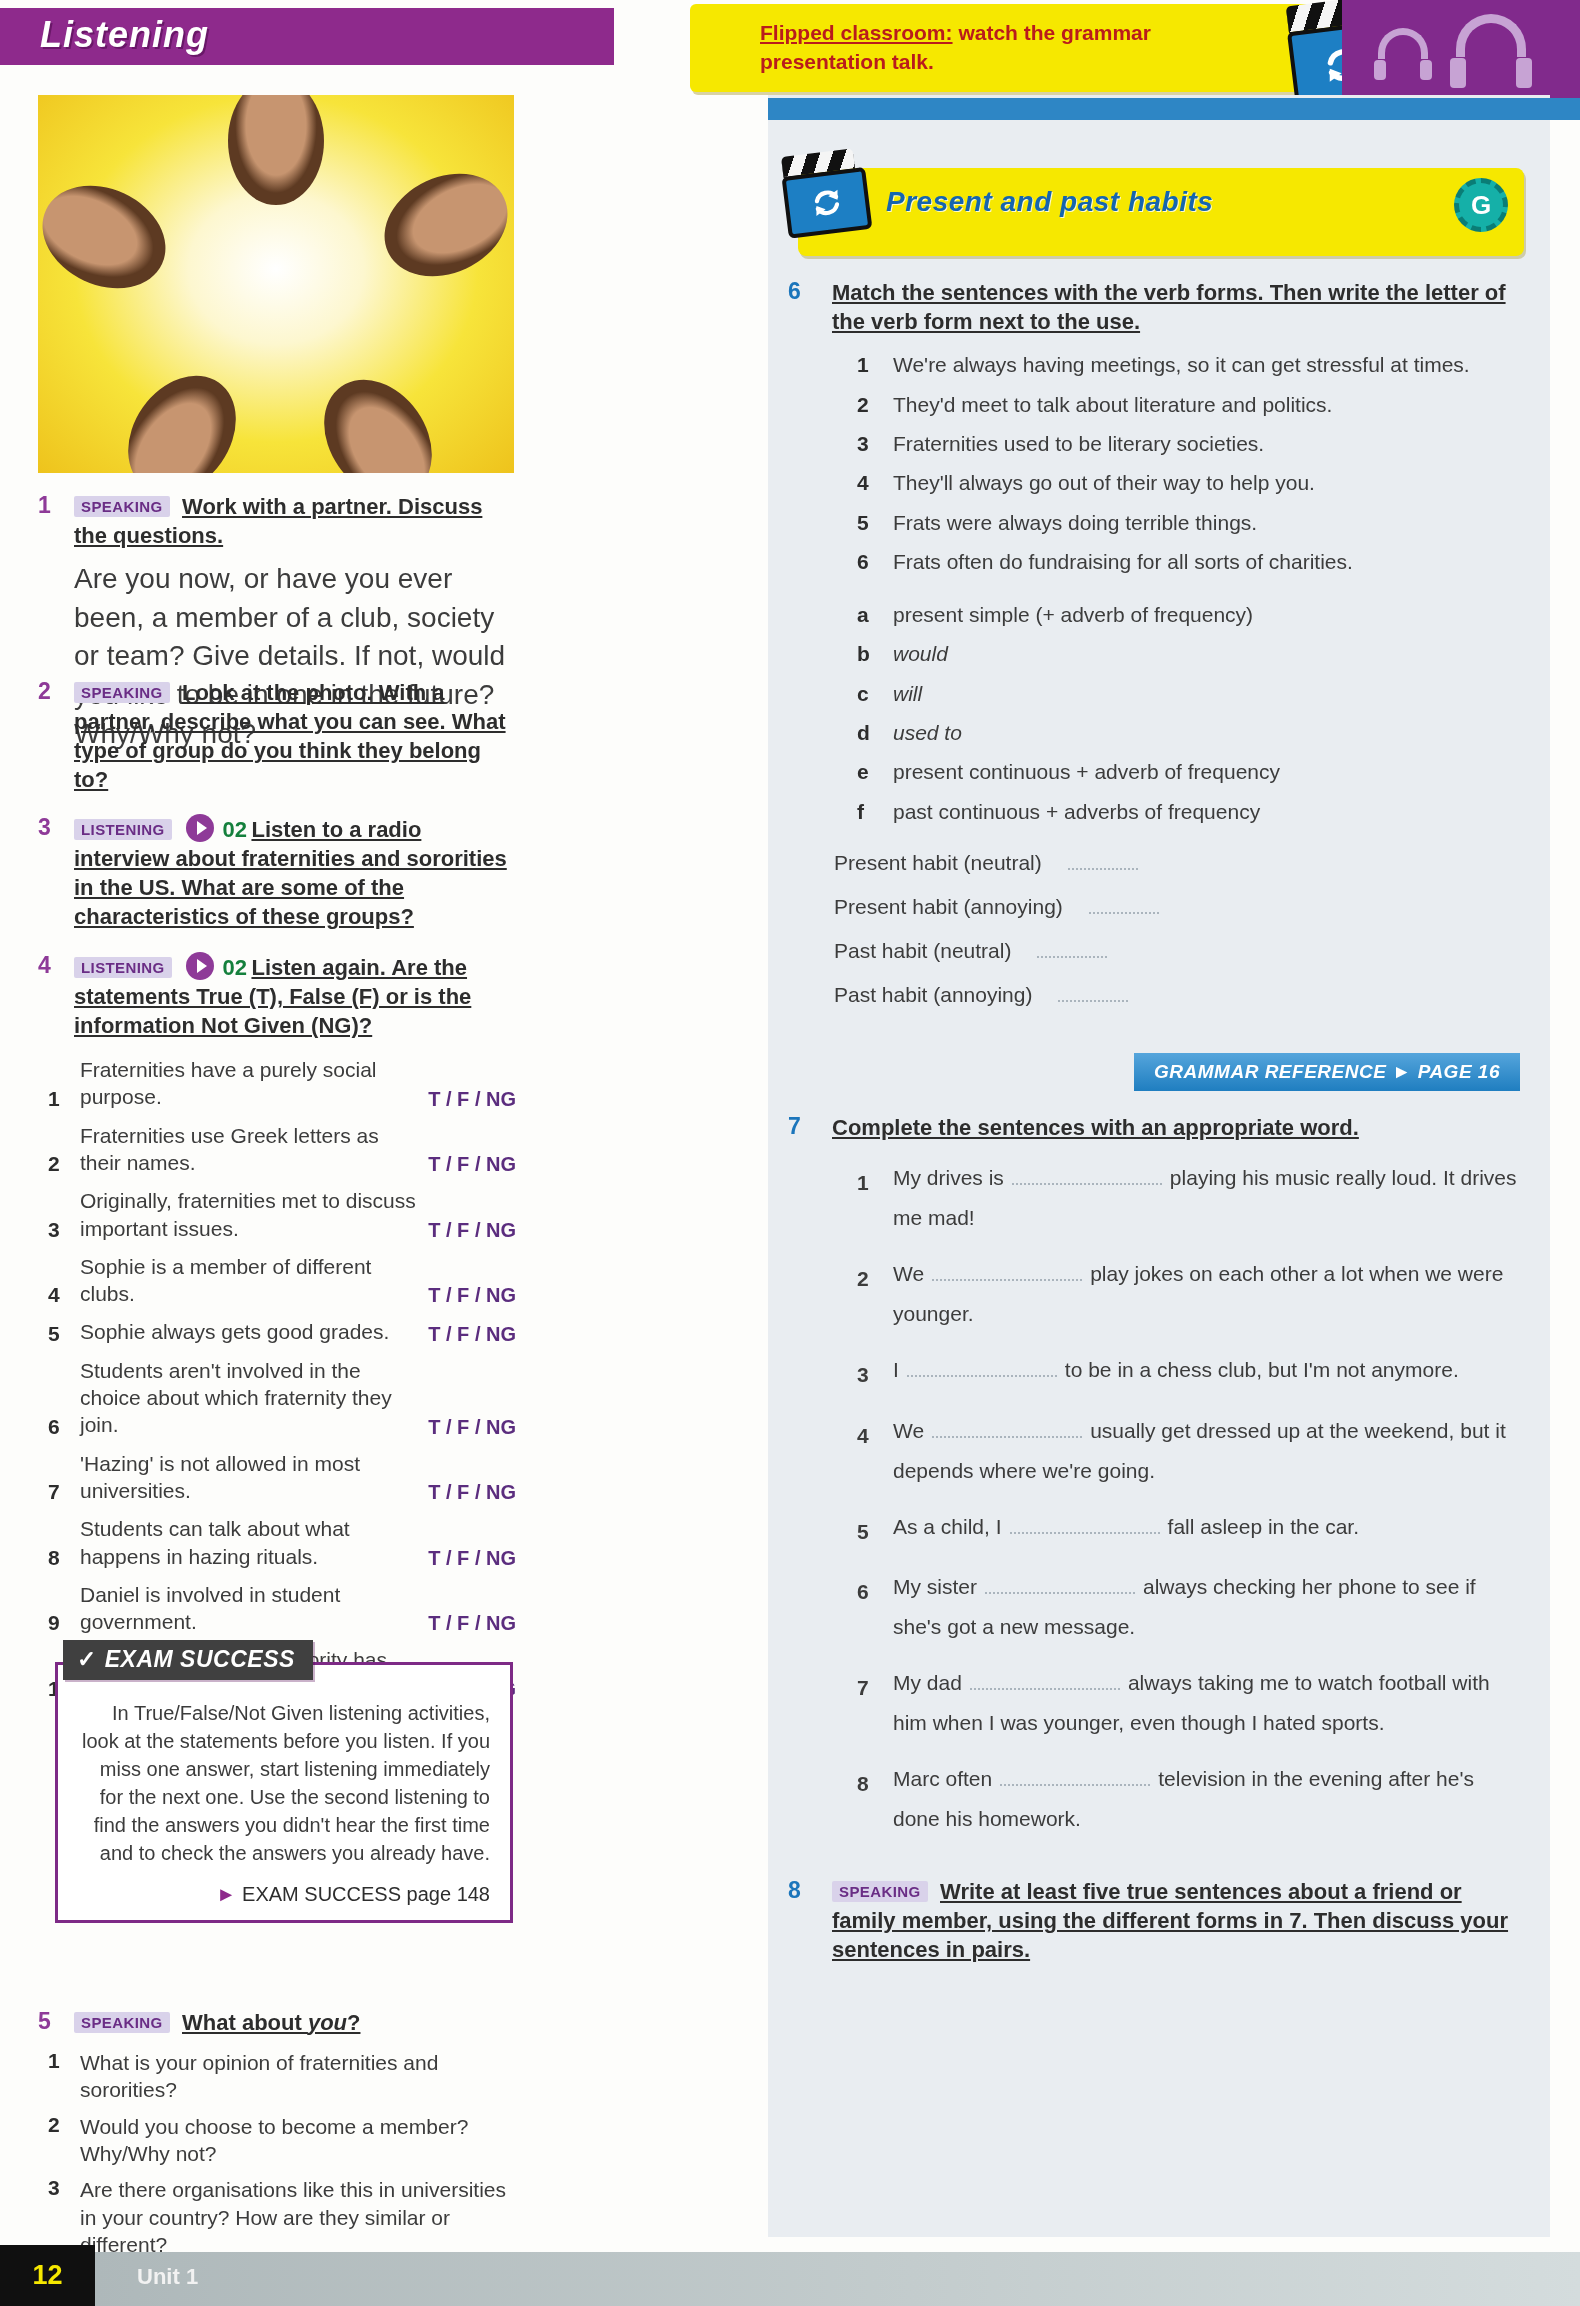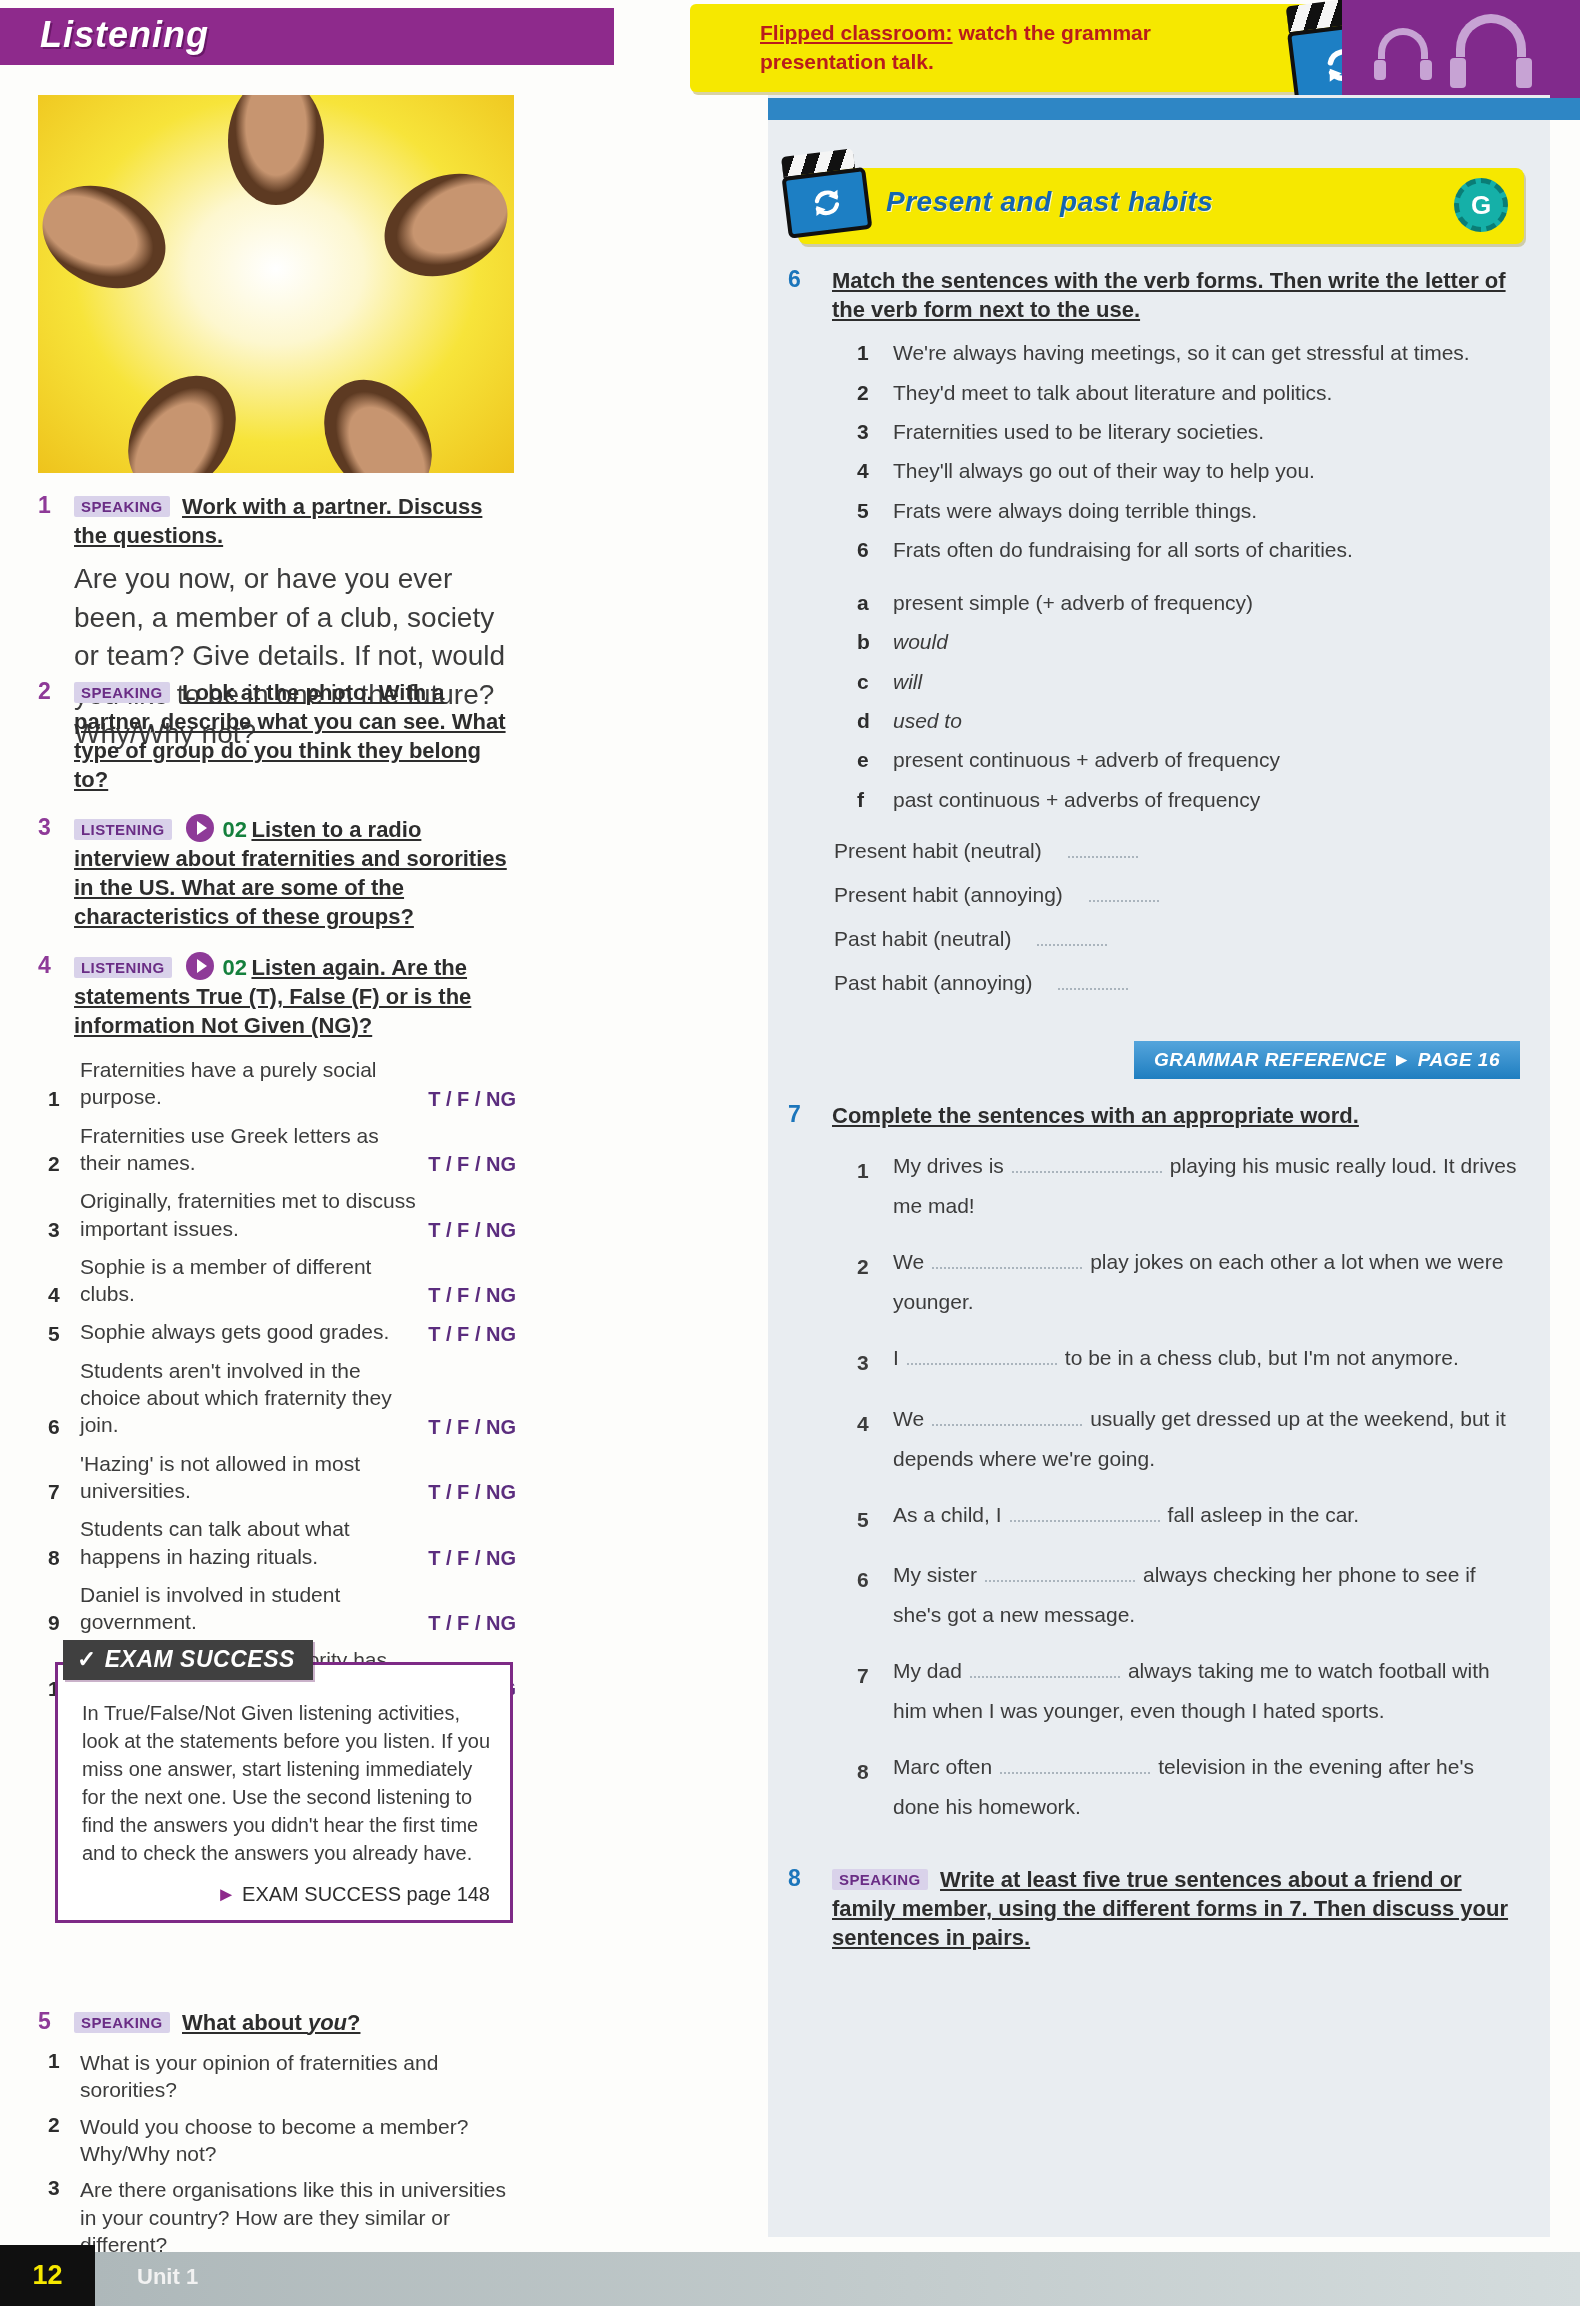--- a/index.html
+++ b/index.html
@@ -65,31 +65,31 @@
   .sn{width:32px;flex:none;font-weight:bold;font-size:21px;color:#2d2d2d;}
   .stext{flex:1;font-size:21px;line-height:1.3;}
   .tfng{flex:none;margin-left:6px;font-weight:bold;font-size:20px;color:#5b2d7e;white-space:nowrap;text-align:right;}
   
   .exam{position:absolute;left:55px;top:1640px;width:458px;}
   .exam-box{border:3px solid #7d2a86;background:#fff;padding:34px 20px 14px 24px;margin-top:22px;}
   .exam-tab{position:absolute;left:8px;top:0;background:#404040;color:#fff;padding:6px 18px 7px 14px;
     font-size:23px;font-weight:bold;font-style:italic;letter-spacing:.5px;z-index:2;
     box-shadow:2px 2px 0 rgba(80,0,80,.3);}
   .exam-tab .chk{font-style:normal;margin-right:8px;}
-  .exam-body{font-size:20px;line-height:1.4;color:#3c3c3c;}
+  .exam-body{font-size:20px;line-height:1.4;color:#3c3c3c;text-align:right;}
   .exam-link{text-align:right;font-size:20px;color:#2d2d2d;margin-top:16px;}
   .arr{color:#8e2a8c;font-weight:bold;margin-right:6px;}
   .qlist{margin:12px 0 0 -26px;}
   .qrow{display:flex;margin-bottom:9px;}
   .qrow .sn{width:32px;}
   
   .panel{position:absolute;left:768px;top:95px;width:782px;height:2142px;background:#e9edf1;}
   .bluebar{position:absolute;left:768px;top:98px;width:812px;height:22px;background:#2e86c5;}
   .rc-inner{position:absolute;left:786px;top:118px;width:748px;}
-  .gbanner{position:relative;margin:50px 10px 0 12px;height:76px;background:#f6e800;border-radius:8px;
+  .gbanner{position:relative;margin:50px 10px 0 12px;height:88px;background:#f6e800;border-radius:8px;
     box-shadow:2px 3px 0 rgba(150,130,0,.3);}
   .gbanner .clap{left:-16px;top:-16px;}
   .gtitle{position:absolute;left:88px;top:18px;font-size:28px;font-weight:bold;font-style:italic;
     color:#1565ae;letter-spacing:.5px;text-shadow:1px 1px 0 rgba(255,255,255,.8);}
   .gear{position:absolute;right:16px;top:10px;width:54px;height:54px;border-radius:50%;
     background:#15b0a8;border:5px dashed #0a7d76;box-sizing:border-box;color:#fff;font-weight:bold;
     font-size:26px;display:flex;align-items:center;justify-content:center;}
   .rex{display:grid;grid-template-columns:44px 1fr;margin-top:22px;padding:0 8px 0 2px;}
   .ritem{display:flex;margin:9px 0 9px 25px;font-size:21px;line-height:1.45;}
   .ritem .rn{width:36px;flex:none;font-weight:bold;color:#2d2d2d;}

